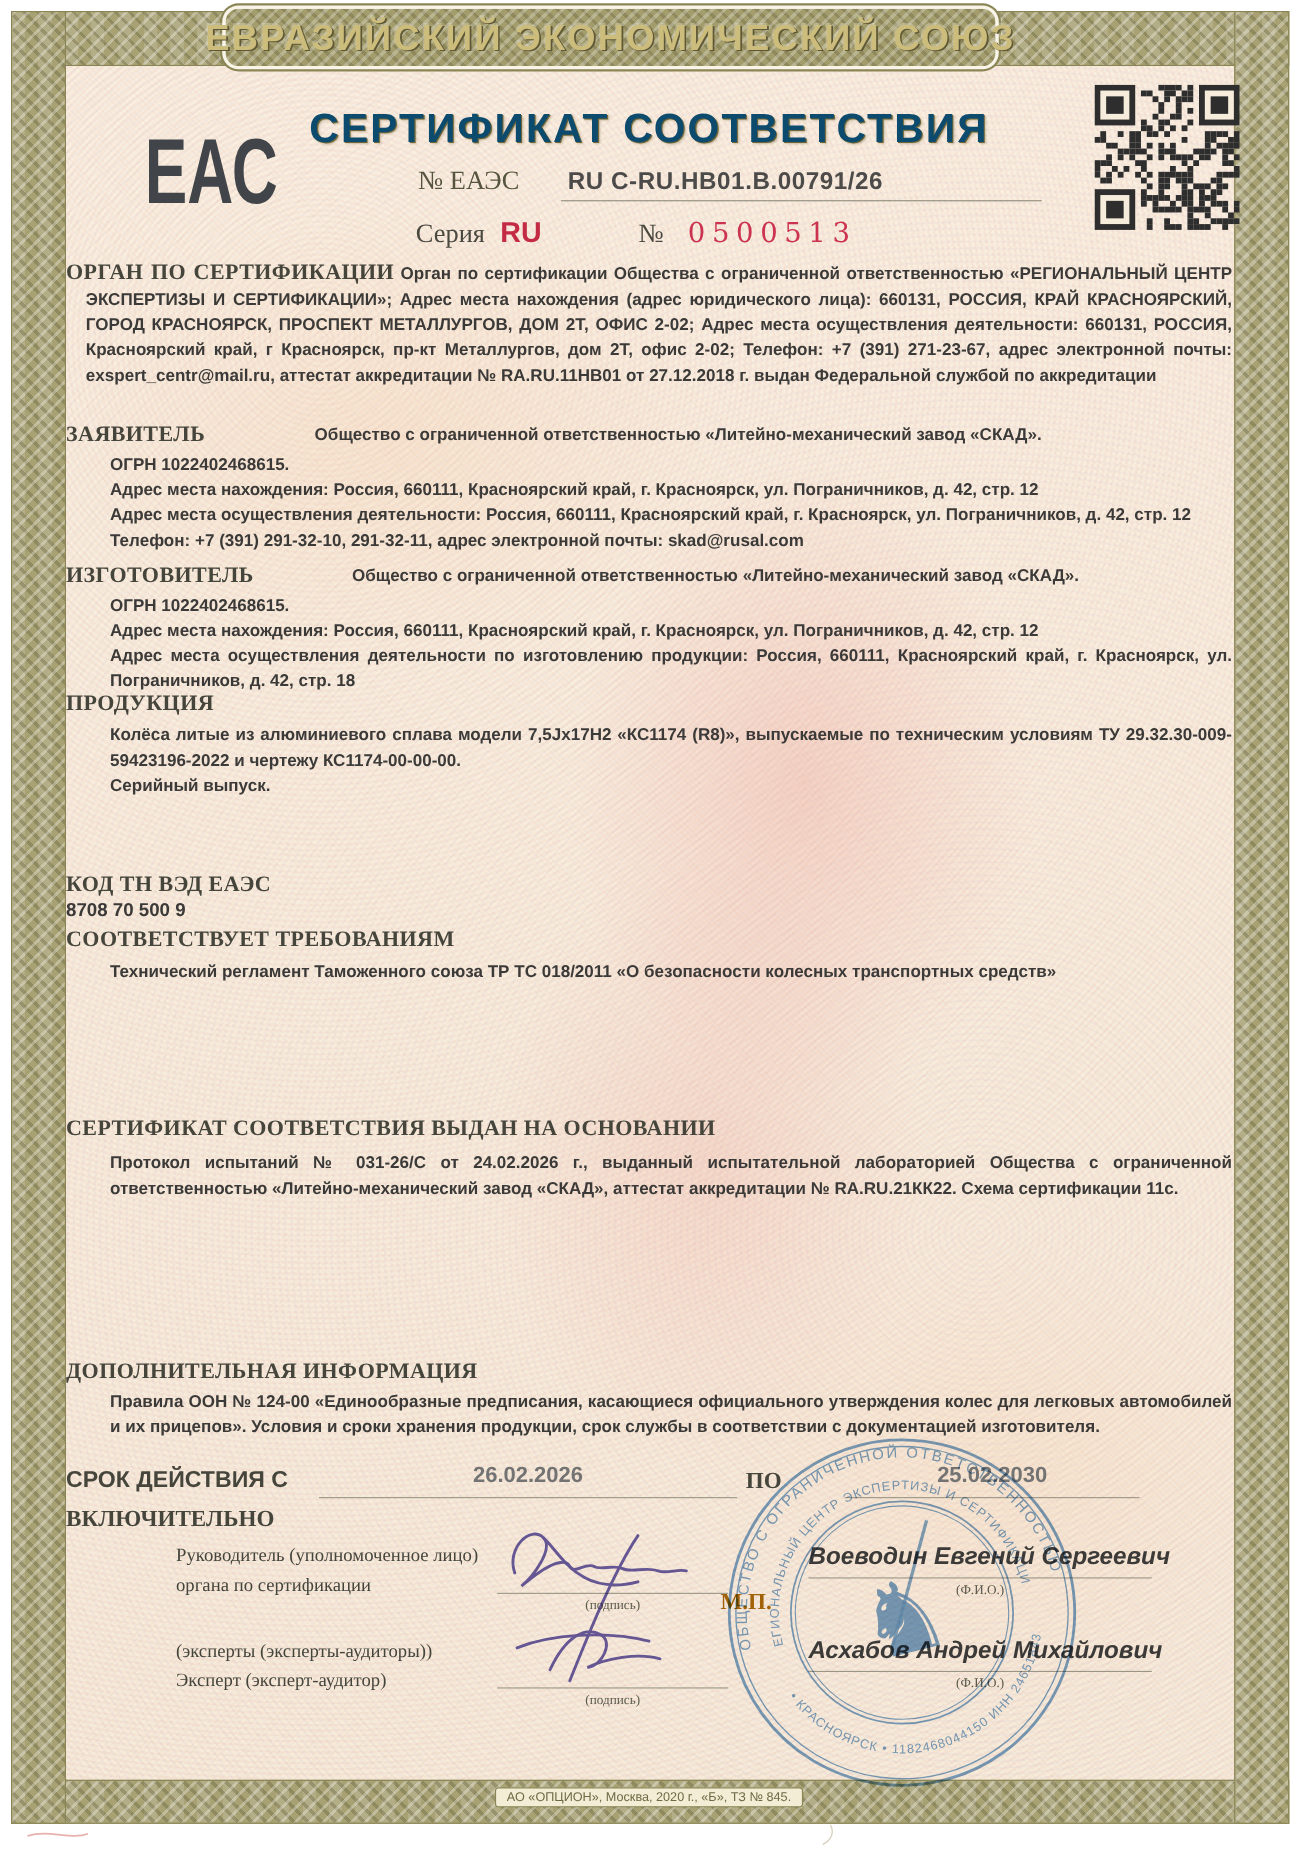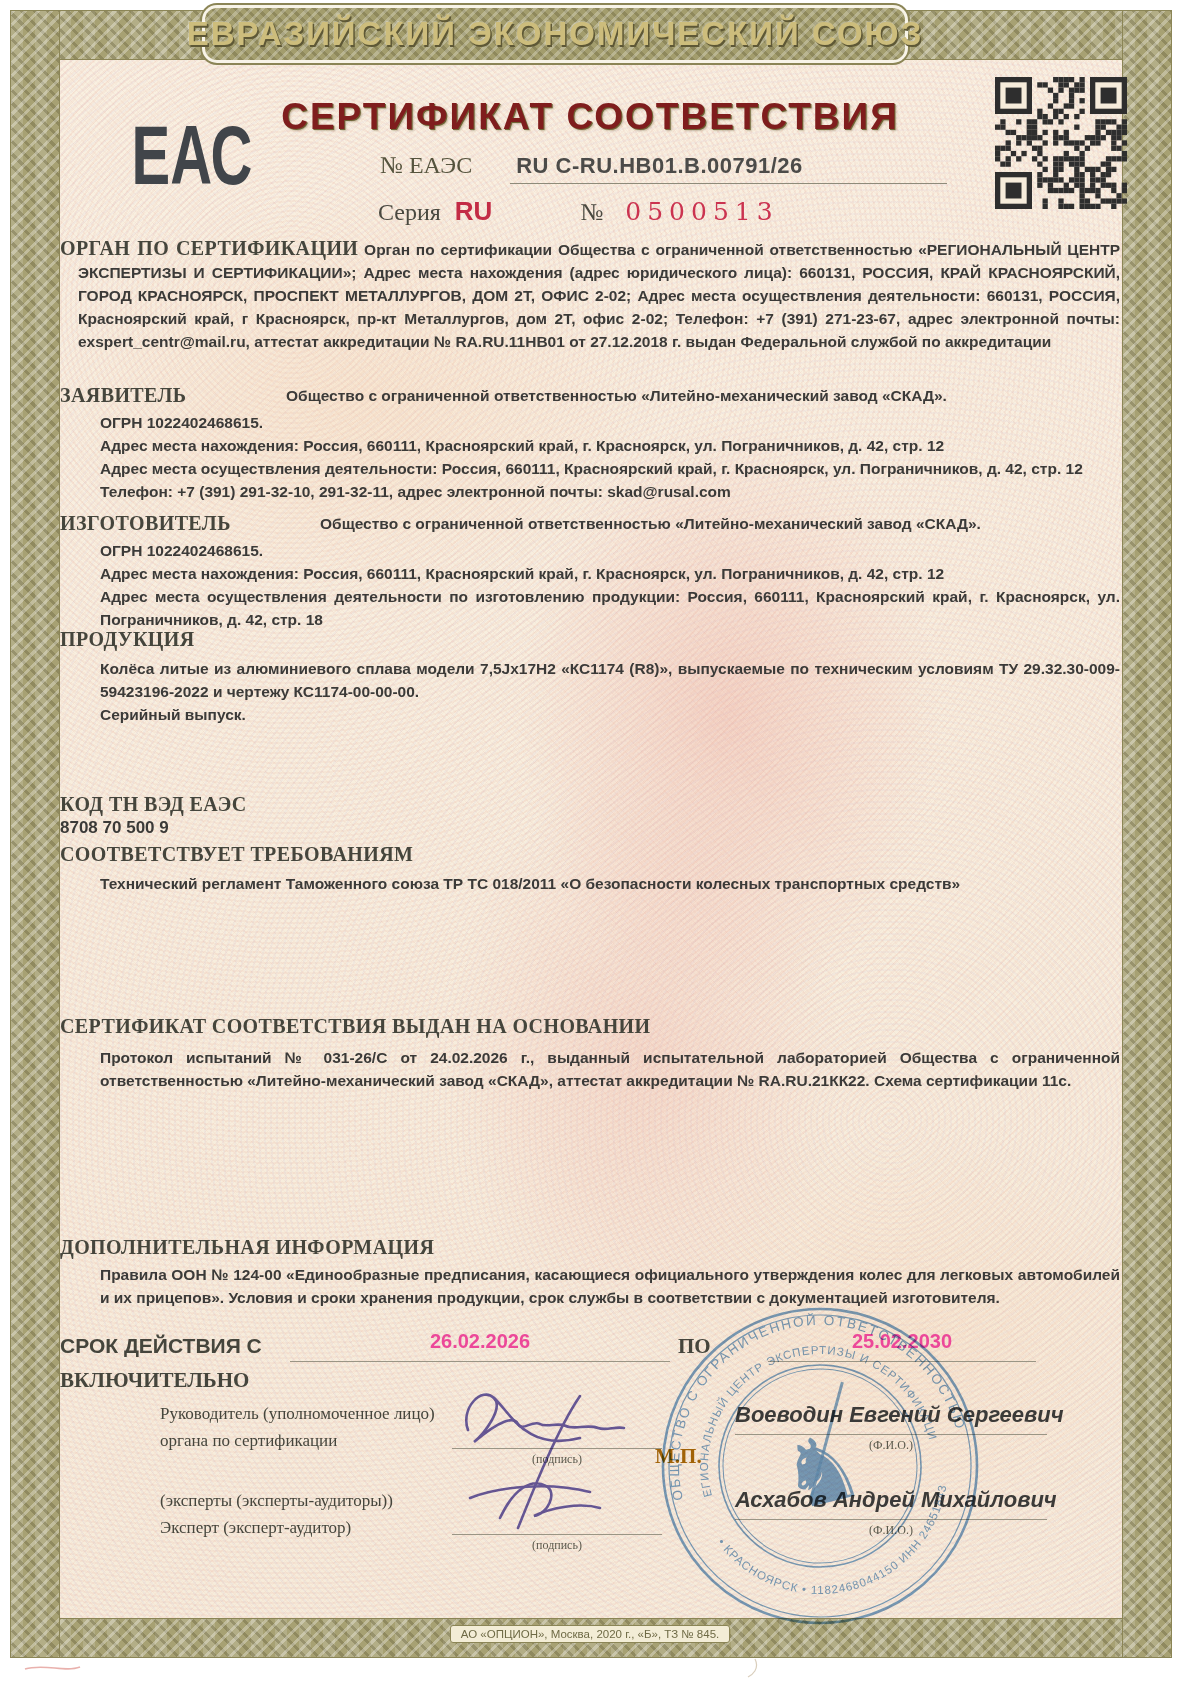--- a/index.html
+++ b/index.html
@@ -34,21 +34,21 @@
     background-color:#a39d6d;
     background-image:
       repeating-linear-gradient(135deg, rgba(255,255,255,.25) 0 3px, transparent 3px 8px),
       repeating-linear-gradient(45deg, rgba(88,82,48,.28) 0 3px, transparent 3px 8px);
     box-shadow:0 0 0 3px #f8f4e8, 0 0 0 5px #8b8556;}
   .banner-text{font-weight:bold;font-size:33px;letter-spacing:2px;color:#cdbd7c;
     text-shadow:1.5px 1.5px 0 #5e5836, -1px -1px 0 rgba(255,255,255,.25);white-space:nowrap;}
   
   .eac{position:absolute;left:122px;top:112px;width:140px;height:130px;}
   .cert-title{position:absolute;left:0;top:96px;width:1180px;text-align:center;
-    font-weight:bold;font-size:37px;letter-spacing:2px;color:#7f1d1d;
+    font-weight:bold;font-size:37px;letter-spacing:2px;color:#0c4a6e;
     text-shadow:1px 1px 0 #6f6536, 2px 2px 2px rgba(111,101,54,.35);}
   .num-row{position:absolute;left:380px;top:152px;display:flex;align-items:baseline;gap:24px;}
   .num-label{font-family:"Liberation Serif",serif;font-size:24px;color:#56543e;}
   .num-value{font-weight:bold;font-size:22px;color:#4c4b49;letter-spacing:.5px;margin-left:14px;
     border-bottom:1.5px solid #8e8b7a;min-width:425px;padding:0 6px 4px 6px;}
   .series-row{position:absolute;left:378px;top:196px;display:flex;align-items:baseline;}
   .series-label{font-family:"Liberation Serif",serif;font-size:24px;color:#4a4940;}
   .series-value{font-weight:bold;font-size:26px;color:#c32b45;margin-left:14px;}
   .blank-label{font-family:"Liberation Serif",serif;font-size:24px;color:#4a4940;margin-left:88px;}
   .blank-number{font-family:"DejaVu Serif",serif;font-size:25px;color:#cb3350;letter-spacing:6px;margin-left:22px;}
@@ -60,21 +60,21 @@
   .just{text-align:justify;}
   .indent{margin-left:40px;}
   .hang{padding-left:18px;text-indent:-18px;}
   .introrow{display:flex;}
   .introrow .sec-label{flex:0 0 auto;}
   .introrow .body-txt{margin-left:28px;}
   
   .validity{position:absolute;left:60px;top:1330px;width:1060px;height:44px;}
   .validity .vlabel{position:absolute;left:0;top:4px;font-family:Liberation Sans, sans-serif;font-weight:bold;font-size:21px;color:#45453c;}
   .dcell{position:absolute;border-bottom:1.3px solid #9a9585;text-align:center;
-    font-weight:bold;font-size:20px;color:#ec4899;padding-bottom:8px;}
+    font-weight:bold;font-size:20px;color:#737373;padding-bottom:8px;}
   .d1{left:230px;top:0;width:380px;}
   .vpo{position:absolute;left:618px;top:4px;font-family:"Liberation Serif",serif;font-weight:bold;font-size:21px;color:#45453c;}
   .d2{left:708px;top:0;width:268px;}
   .inclusive{position:absolute;left:60px;top:1368px;font-family:"Liberation Serif",serif;font-weight:bold;font-size:21px;color:#45453c;}
   
   .role{position:absolute;font-family:"Liberation Serif",serif;font-size:17px;color:#45453c;line-height:27px;width:320px;}
   .sigline{position:absolute;border-bottom:1.3px solid #9a9585;width:210px;height:1px;}
   .sigcap{position:absolute;width:210px;text-align:center;font-family:"Liberation Serif",serif;font-size:12px;color:#5b594c;}
   .nameblk{position:absolute;width:312px;}
   .name{font-weight:bold;font-size:22px;color:#3b3a38;border-bottom:1.3px solid #9a9585;padding-bottom:6px;white-space:nowrap;font-style:italic;}

